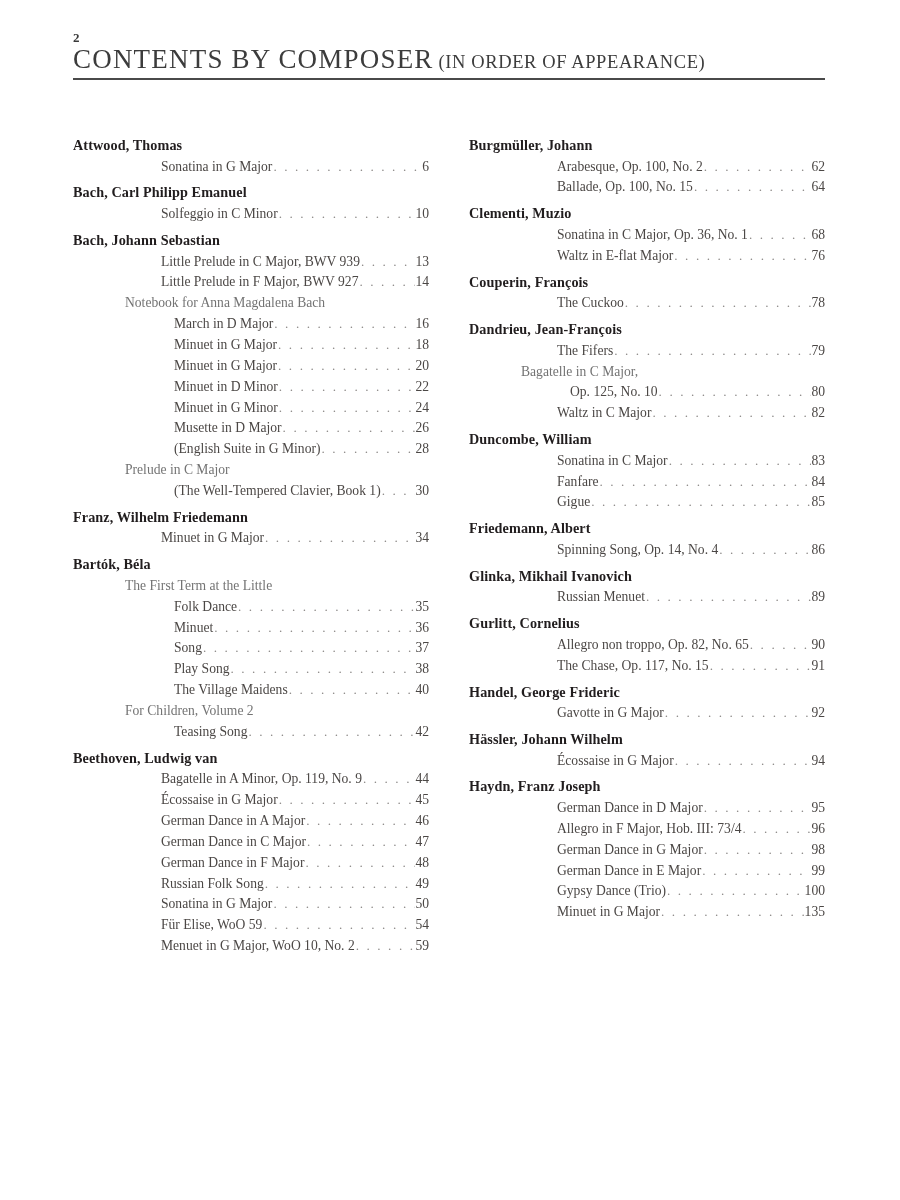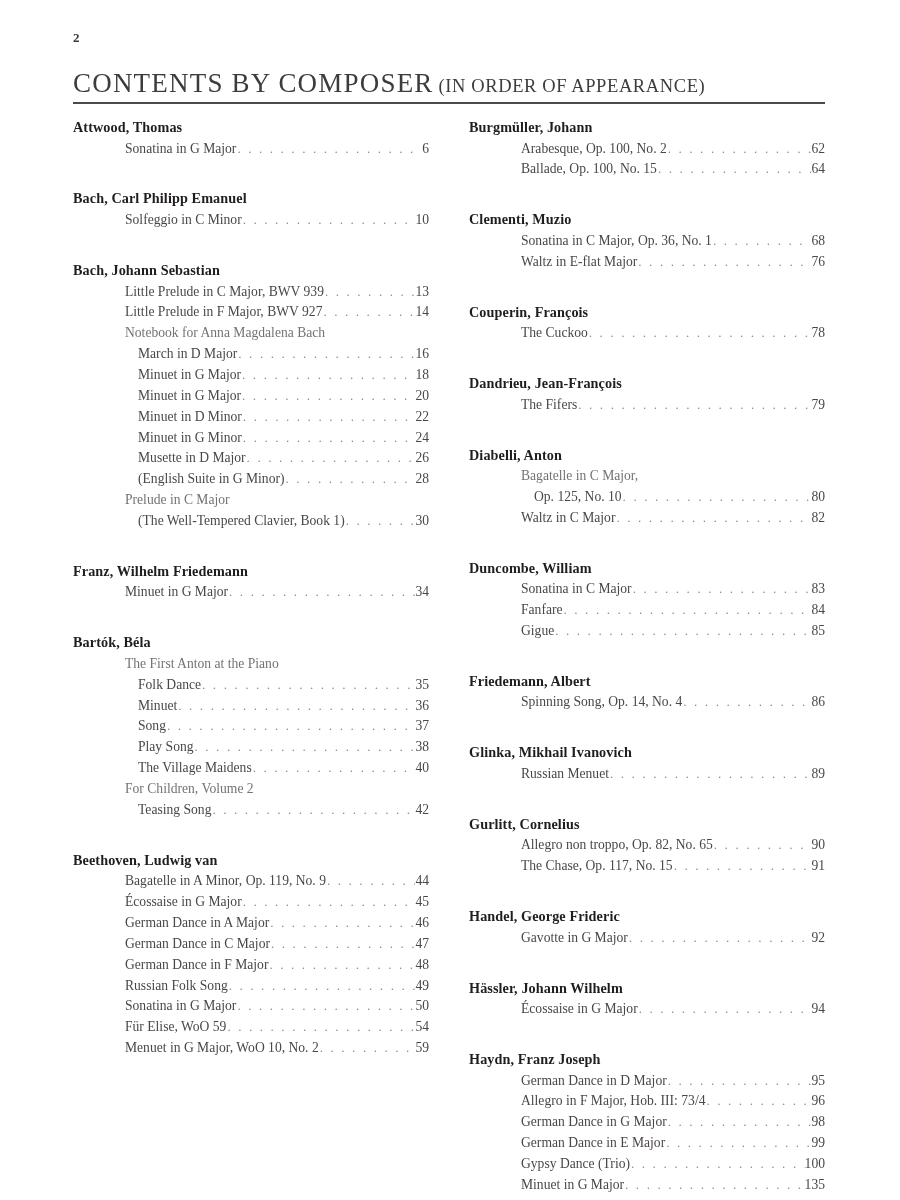--- a/index.html
+++ b/index.html
@@ -32,21 +32,21 @@
     font-weight: bold;
     color: #3a3a3a;
     letter-spacing: 0.2px;
     line-height: 1;
   }
 
   
   .heading-block {
     position: absolute;
     left: 73px;
-    top: 68px;
+    top: 44px;
     width: 752px;
   }
   .heading-line {
     white-space: nowrap;
     color: #3c3c3c;
   }
   .heading-main {
     font-size: 27px;
     letter-spacing: 1.2px;
     font-weight: 400;
@@ -78,35 +78,35 @@
   }
   .col-left  { left: 73px;  width: 356px; }
   .col-right { left: 469px; width: 356px; }
 
   
   .composer {
     font-size: 14.2px;
     font-weight: bold;
     color: #211d1e;
     letter-spacing: 0.1px;
-    margin-top: 30px;
+    margin-top: 6px;
     margin-bottom: 1px;
     line-height: 1.38;
   }
-  .composer.first { margin-top: 0; }
+  .composer.first { margin-top: 18px; }
 
   .work {
     display: flex;
     align-items: baseline;
     font-size: 13.6px;
     color: #4b4745;
     line-height: 1.535;
     white-space: nowrap;
   }
-  .work .title { flex: 0 0 auto; }
+  .work .title { flex: 0 0 auto; margin-left: 36px; }
   .work .dots {
     flex: 1 1 auto;
     overflow: hidden;
     white-space: nowrap;
     color: #8d8a88;
     letter-spacing: 2.1px;
     font-size: 13.2px;
     margin: 0 0 0 1px;
     min-width: 4px;
   }
@@ -210,21 +210,21 @@
           <span class="dots">. . . . . . . . . . . . . . . . . . . . . . . . . . . . . . . . . . . . . . . . . . . . . . . . . . . . . . . . . . . . . . . . . . . . . . . . . . . . . . . . </span>
           <span class="pg">30</span>
         </div>
         <div class="composer">Franz, Wilhelm Friedemann</div>
         <div class="work lvl1">
           <span class="title">Minuet in G Major</span>
           <span class="dots">. . . . . . . . . . . . . . . . . . . . . . . . . . . . . . . . . . . . . . . . . . . . . . . . . . . . . . . . . . . . . . . . . . . . . . . . . . . . . . . . </span>
           <span class="pg">34</span>
         </div>
         <div class="composer">Bartók, Béla</div>
-        <div class="grouplabel lvl1">The First Anton at the Piano</div>
+        <div class="grouplabel lvl1">The First Term at the Little</div>
         <div class="work lvl2">
           <span class="title">Folk Dance</span>
           <span class="dots">. . . . . . . . . . . . . . . . . . . . . . . . . . . . . . . . . . . . . . . . . . . . . . . . . . . . . . . . . . . . . . . . . . . . . . . . . . . . . . . . </span>
           <span class="pg">35</span>
         </div>
         <div class="work lvl2">
           <span class="title">Minuet</span>
           <span class="dots">. . . . . . . . . . . . . . . . . . . . . . . . . . . . . . . . . . . . . . . . . . . . . . . . . . . . . . . . . . . . . . . . . . . . . . . . . . . . . . . . </span>
           <span class="pg">36</span>
         </div>
@@ -324,21 +324,20 @@
           <span class="title">The Cuckoo</span>
           <span class="dots">. . . . . . . . . . . . . . . . . . . . . . . . . . . . . . . . . . . . . . . . . . . . . . . . . . . . . . . . . . . . . . . . . . . . . . . . . . . . . . . . </span>
           <span class="pg">78</span>
         </div>
         <div class="composer">Dandrieu, Jean-François</div>
         <div class="work lvl1">
           <span class="title">The Fifers</span>
           <span class="dots">. . . . . . . . . . . . . . . . . . . . . . . . . . . . . . . . . . . . . . . . . . . . . . . . . . . . . . . . . . . . . . . . . . . . . . . . . . . . . . . . </span>
           <span class="pg">79</span>
         </div>
-        <div class="composer">Diabelli, Anton</div>
         <div class="grouplabel lvl1">Bagatelle in C Major,</div>
         <div class="work lvl2">
           <span class="title">Op. 125, No. 10</span>
           <span class="dots">. . . . . . . . . . . . . . . . . . . . . . . . . . . . . . . . . . . . . . . . . . . . . . . . . . . . . . . . . . . . . . . . . . . . . . . . . . . . . . . . </span>
           <span class="pg">80</span>
         </div>
         <div class="work lvl1">
           <span class="title">Waltz in C Major</span>
           <span class="dots">. . . . . . . . . . . . . . . . . . . . . . . . . . . . . . . . . . . . . . . . . . . . . . . . . . . . . . . . . . . . . . . . . . . . . . . . . . . . . . . . </span>
           <span class="pg">82</span>

